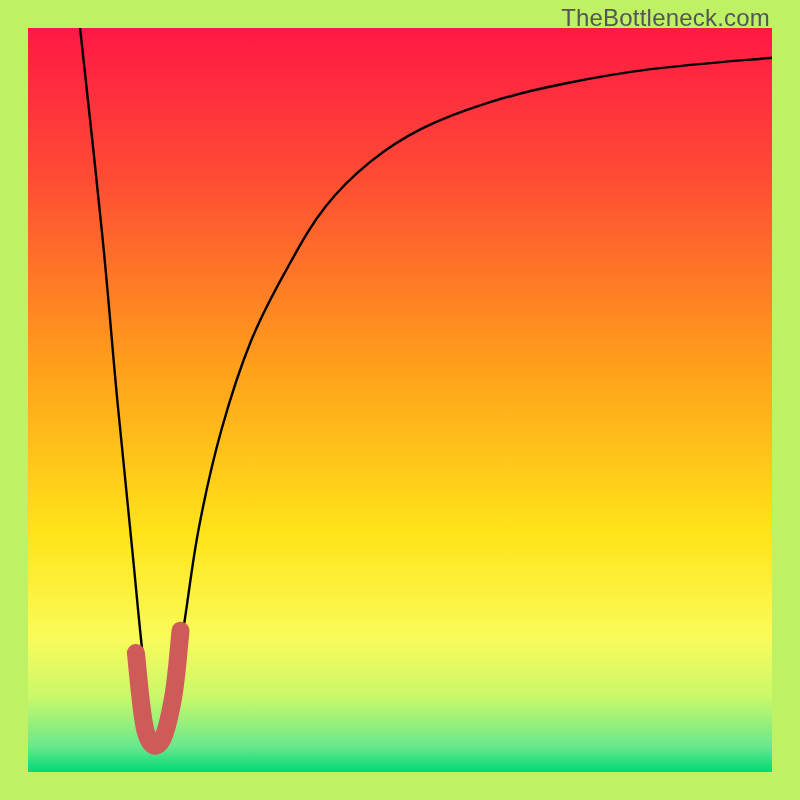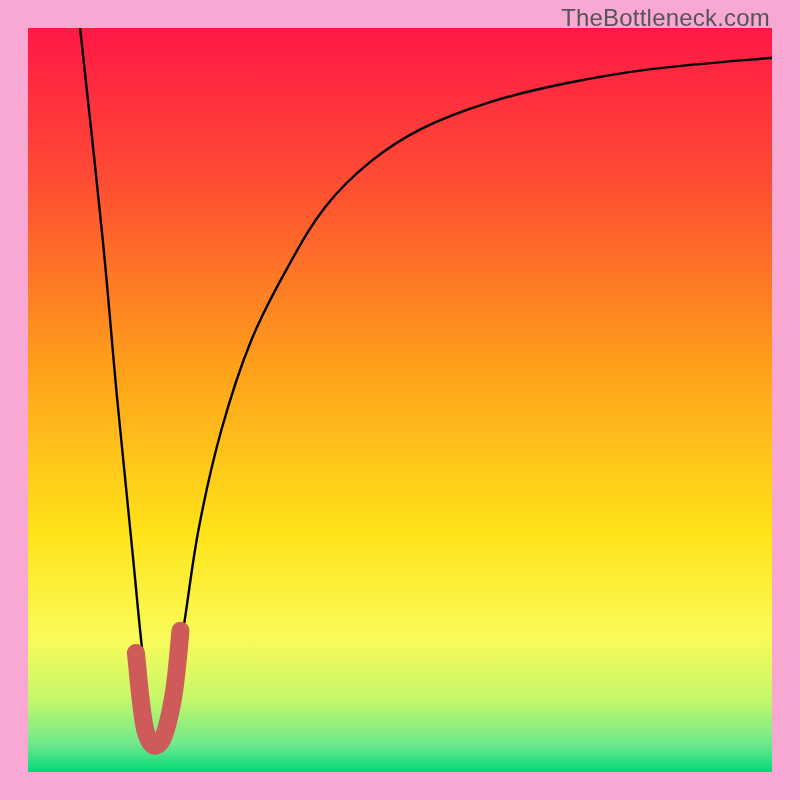--- a/index.html
+++ b/index.html
@@ -9,21 +9,21 @@
     height: 800px;
     background: #000;
     overflow: hidden;
   }
   .frame {
     position: absolute;
     top: 0;
     left: 0;
     width: 800px;
     height: 800px;
-    background: #f9a8d4;
+    background: #bef264;
   }
   .plot-area {
     position: absolute;
     top: 28px;
     left: 28px;
     width: 744px;
     height: 744px;
     overflow: hidden;
   }
   .watermark {

